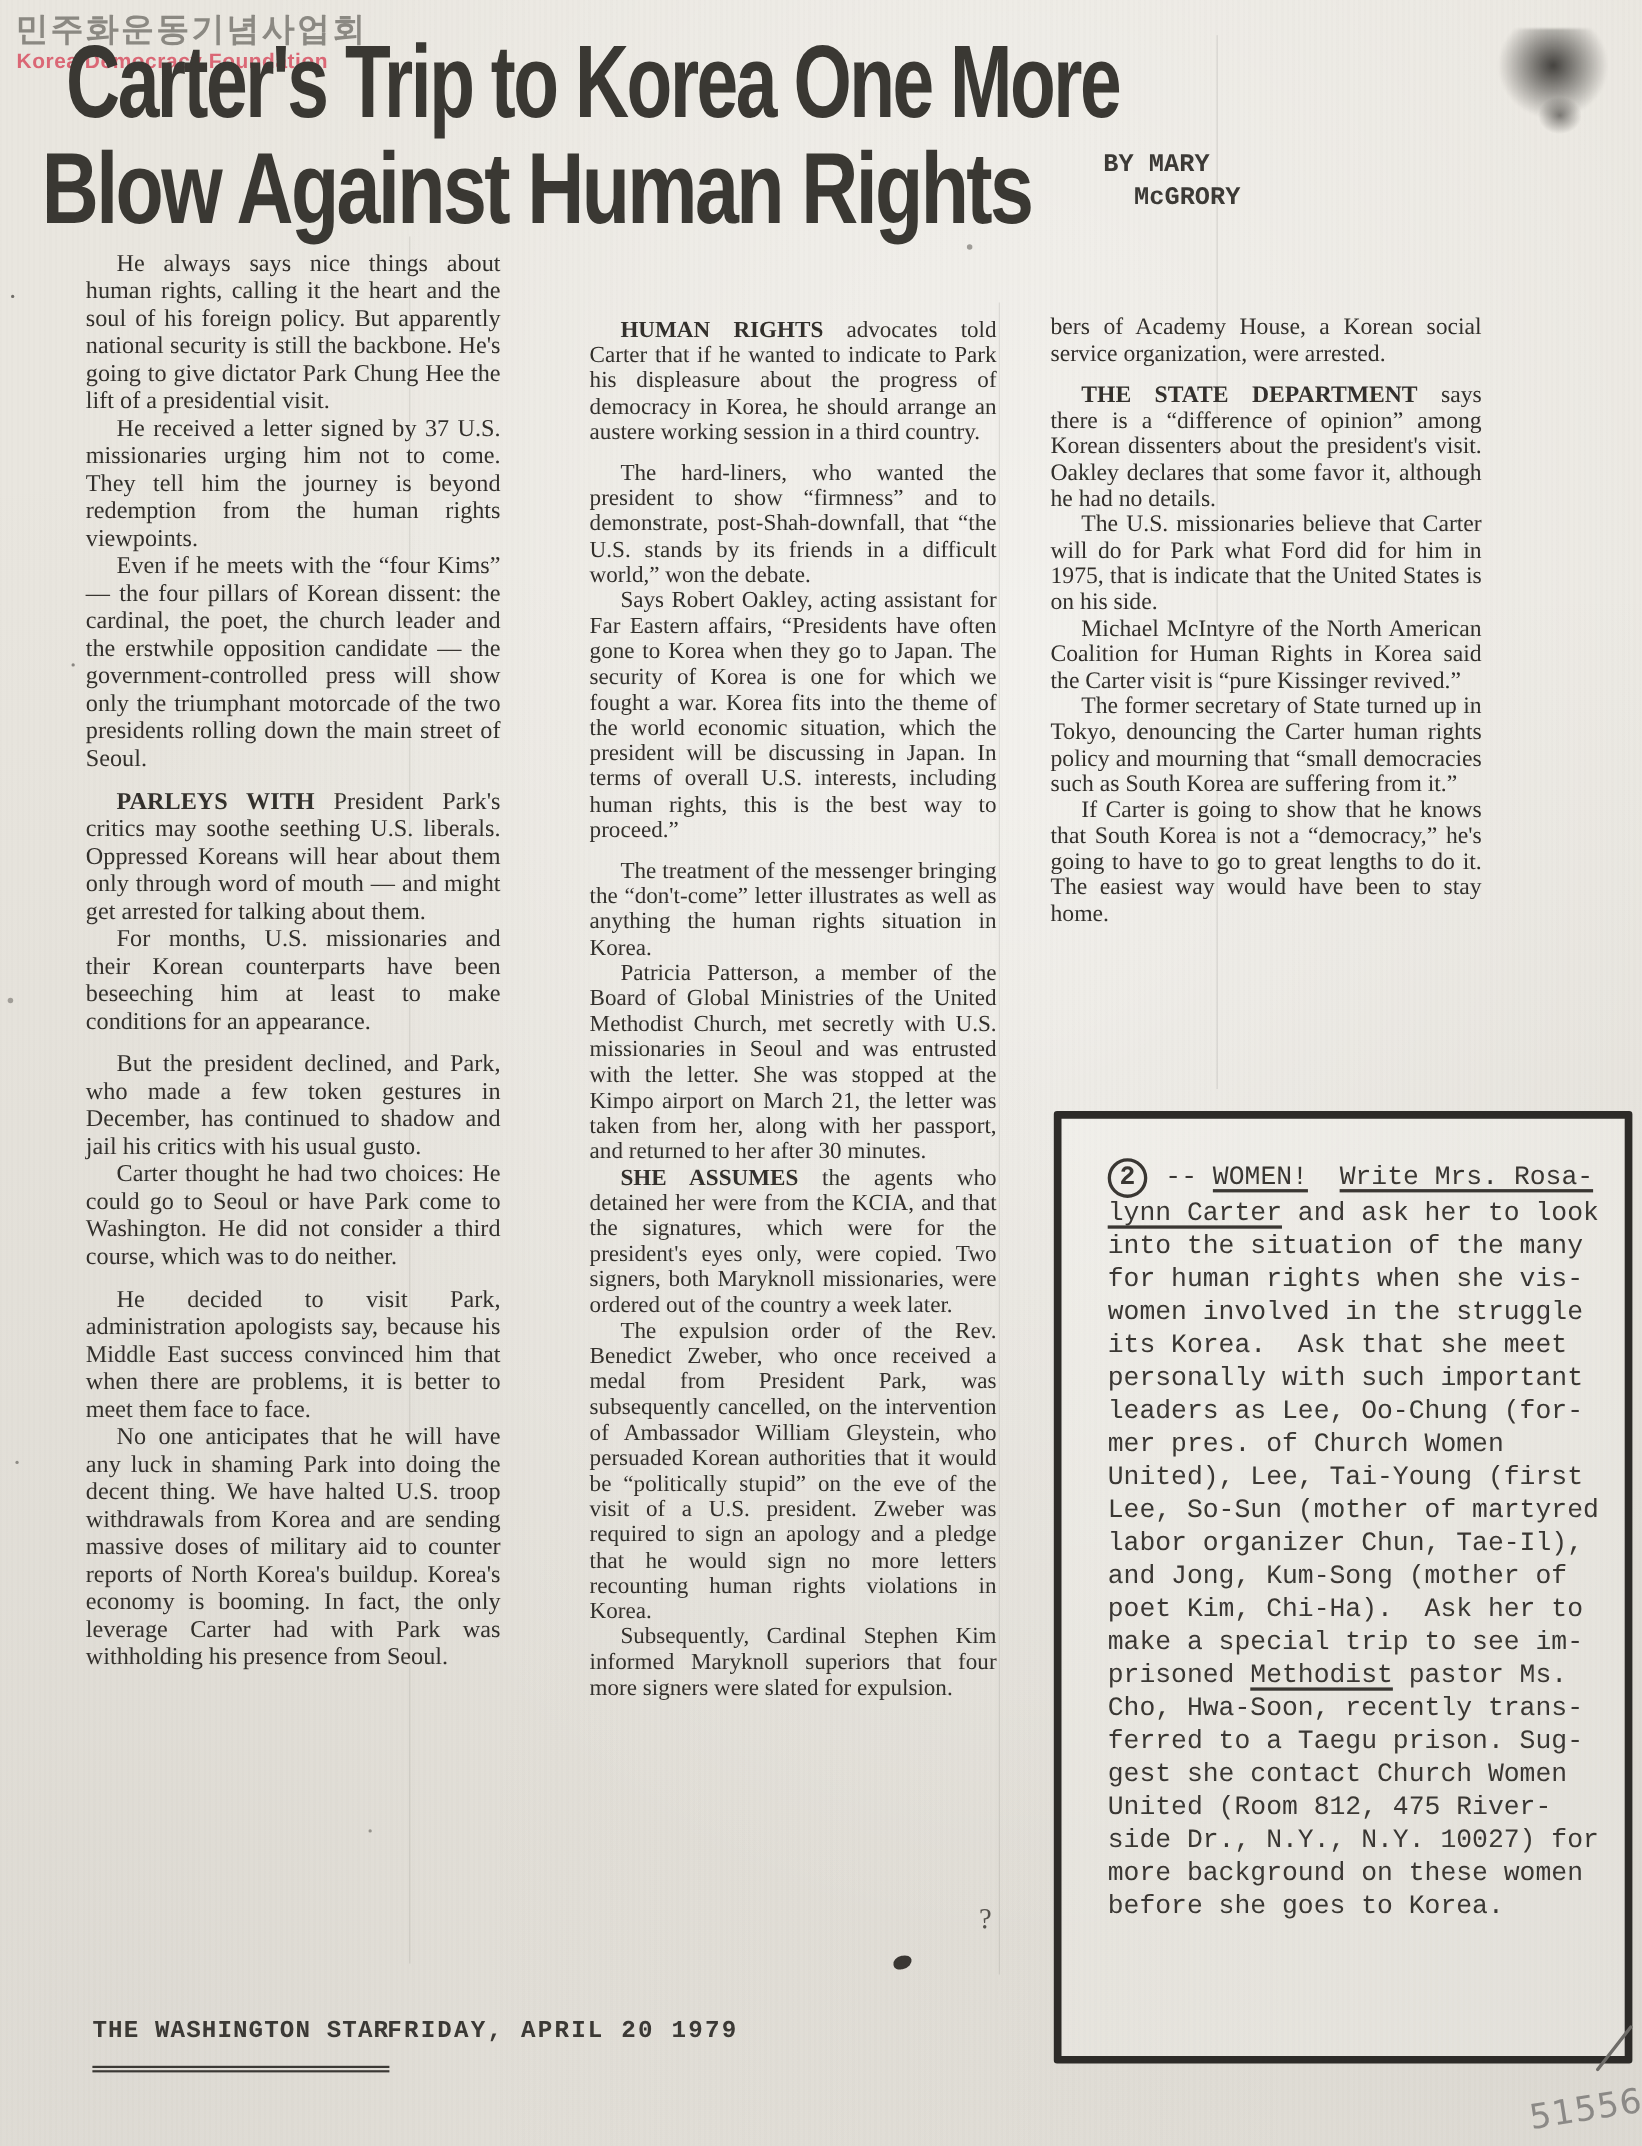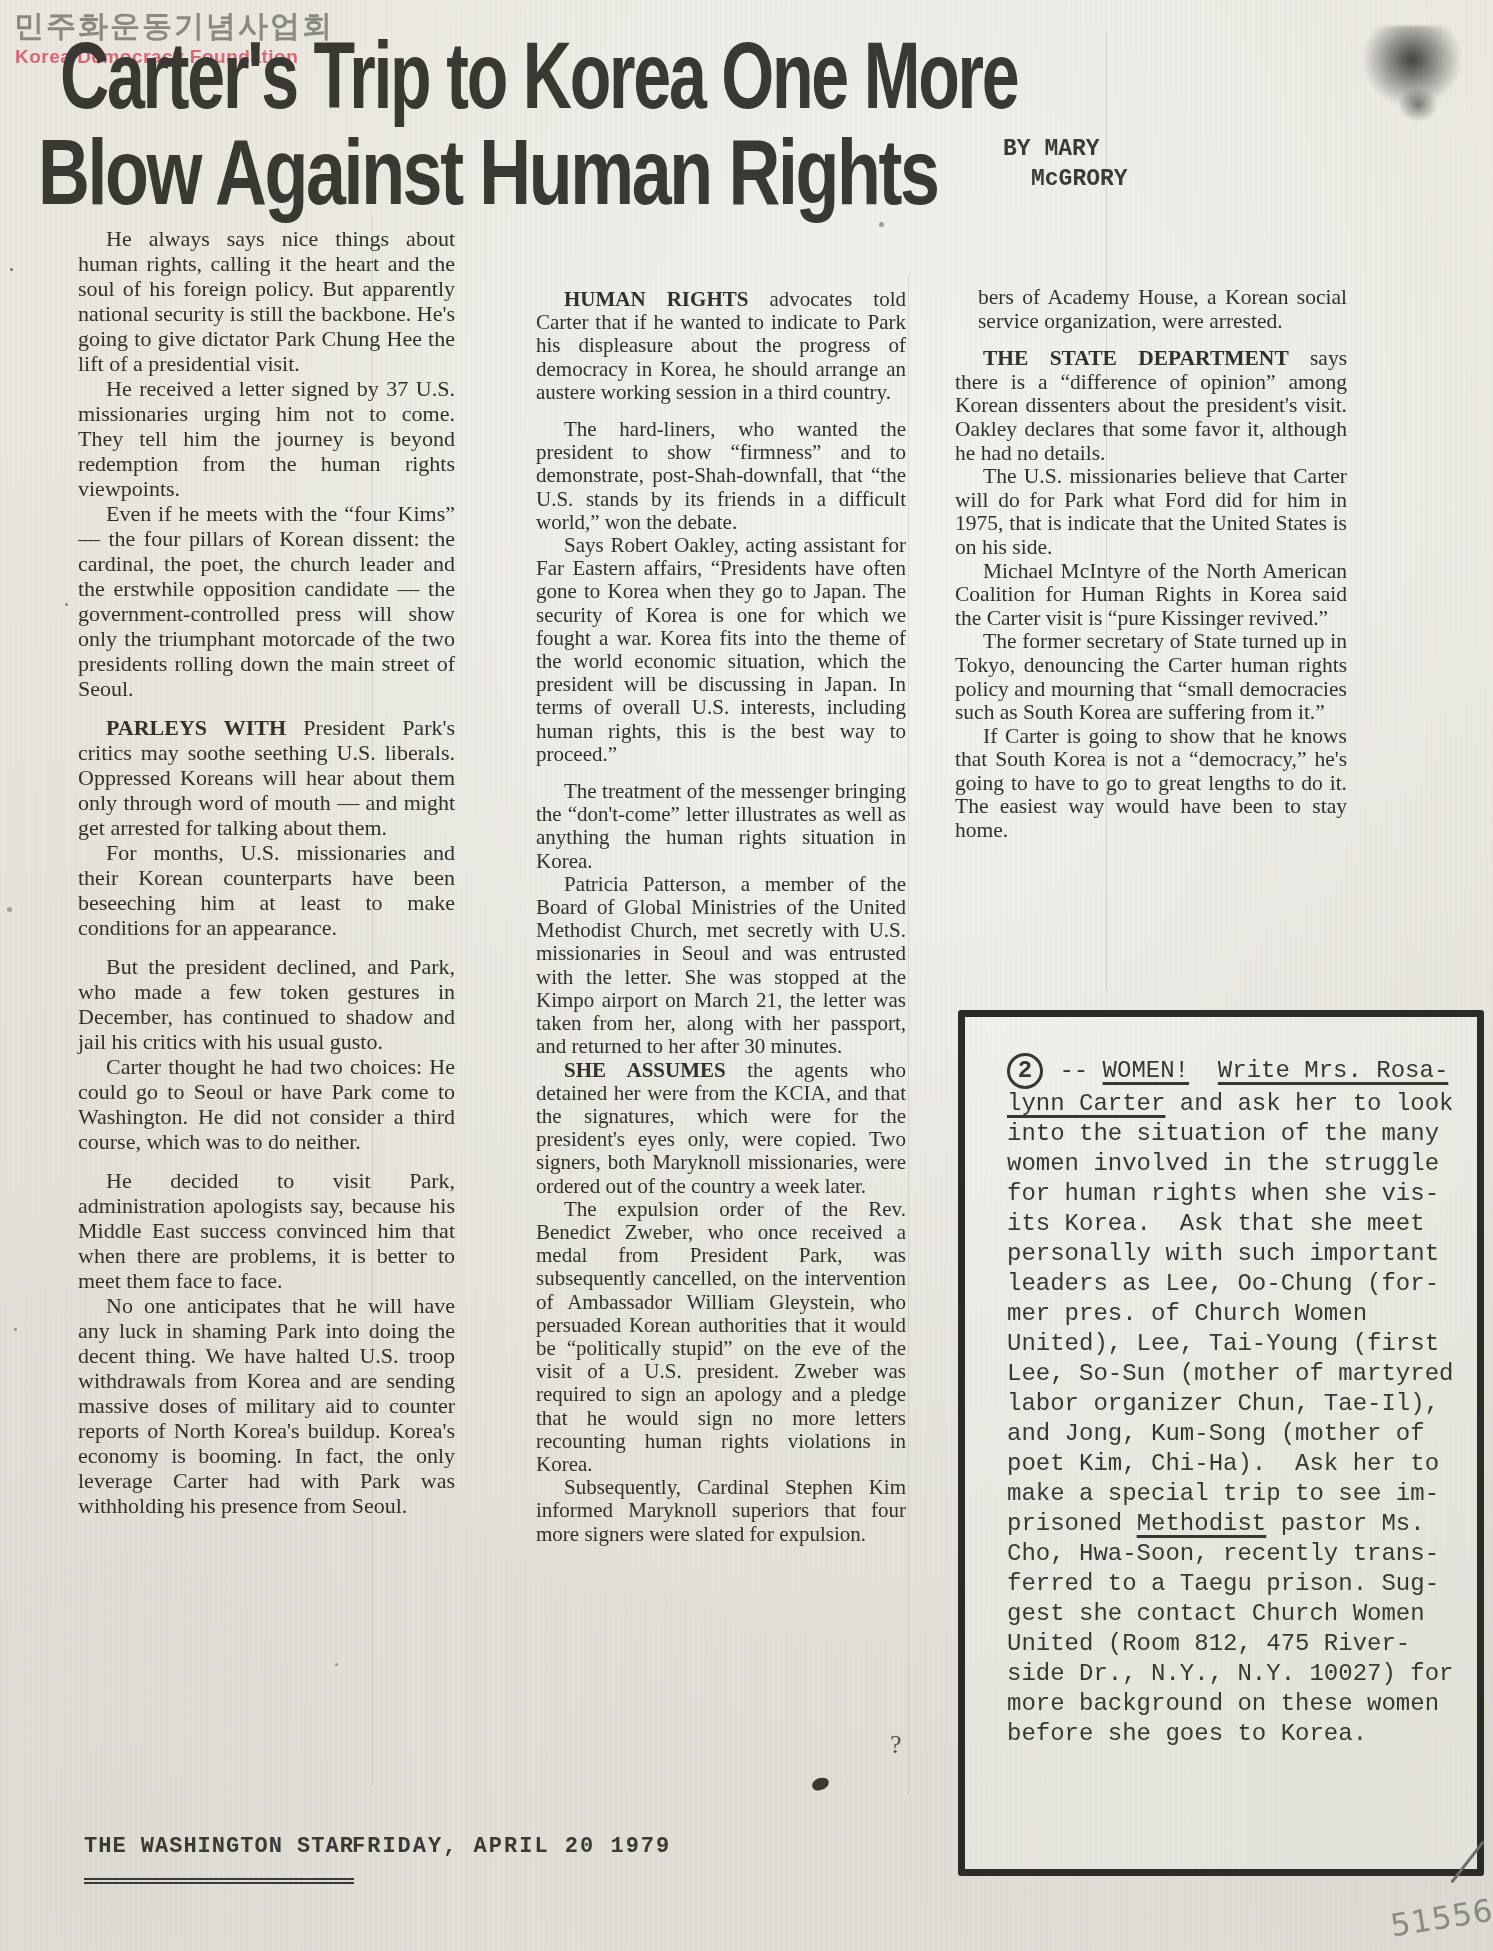--- a/index.html
+++ b/index.html
@@ -28,21 +28,21 @@
   #hl1{left:60px;top:28px;transform:scaleX(.74) scaleY(1.02);}
   #hl2{left:38px;top:126px;transform:scaleX(.78);}
   
   .byline{position:absolute;font-family:"Liberation Mono",monospace;font-weight:bold;font-size:23px;color:#3c3a36;}
   #byline1{left:1003px;top:136px;}
   #byline2{left:1031px;top:166px;}
   
   .col{position:absolute;text-align:justify;}
   .col p{margin:0;text-indent:28px;}
   .col p.gap{margin-top:14px;}
-  .col p.noindent{text-indent:0;margin-left:23px;}
+  .col p.noindent{text-indent:0;}
   .col b{font-weight:bold;}
   #col1{left:78px;top:226px;width:377px;font-size:22px;line-height:25px;}
   #col2{left:536px;top:288px;width:370px;font-size:21px;line-height:23.2px;}
   #col3{left:955px;top:286px;width:392px;font-size:21.5px;line-height:23.6px;}
   
   .note-box{position:absolute;left:958px;top:1010px;width:526px;height:866px;box-sizing:border-box;
     border:7px solid #2d2b28;border-radius:3px;padding:36px 8px 0 42px;
     background:rgba(252,251,247,.25);}
   .tw-line{font-family:"Liberation Mono",monospace;font-size:24px;line-height:30px;color:#3a3733;white-space:pre;}
   .tw-line .u{text-decoration:underline;text-decoration-thickness:2.5px;text-underline-offset:5px;}
@@ -118,22 +118,22 @@
       <p>Michael McIntyre of the North American Coalition for Human Rights in Korea said the Carter visit is “pure Kissinger revived.”</p>
       <p>The former secretary of State turned up in Tokyo, denouncing the Carter human rights policy and mourning that “small democracies such as South Korea are suffering from it.”</p>
       <p>If Carter is going to show that he knows that South Korea is not a “democracy,” he's going to have to go to great lengths to do it. The easiest way would have been to stay home.</p>
     </div>
 
   <div class="note-box">
     <div>
         <div class="tw-line"><span class="circled">2</span><span> -- </span><span class="u">WOMEN!</span><span>  </span><span class="u">Write Mrs. Rosa-</span></div>
         <div class="tw-line"><span class="u">lynn Carter</span><span> and ask her to look</span></div>
         <div class="tw-line"><span>into the situation of the many</span></div>
+        <div class="tw-line"><span>for human rights when she vis-</span></div>
         <div class="tw-line"><span>women involved in the struggle</span></div>
-        <div class="tw-line"><span>for human rights when she vis-</span></div>
         <div class="tw-line"><span>its Korea.  Ask that she meet</span></div>
         <div class="tw-line"><span>personally with such important</span></div>
         <div class="tw-line"><span>leaders as Lee, Oo-Chung (for-</span></div>
         <div class="tw-line"><span>mer pres. of Church Women</span></div>
         <div class="tw-line"><span>United), Lee, Tai-Young (first</span></div>
         <div class="tw-line"><span>Lee, So-Sun (mother of martyred</span></div>
         <div class="tw-line"><span>labor organizer Chun, Tae-Il),</span></div>
         <div class="tw-line"><span>and Jong, Kum-Song (mother of</span></div>
         <div class="tw-line"><span>poet Kim, Chi-Ha).  Ask her to</span></div>
         <div class="tw-line"><span>make a special trip to see im-</span></div>

